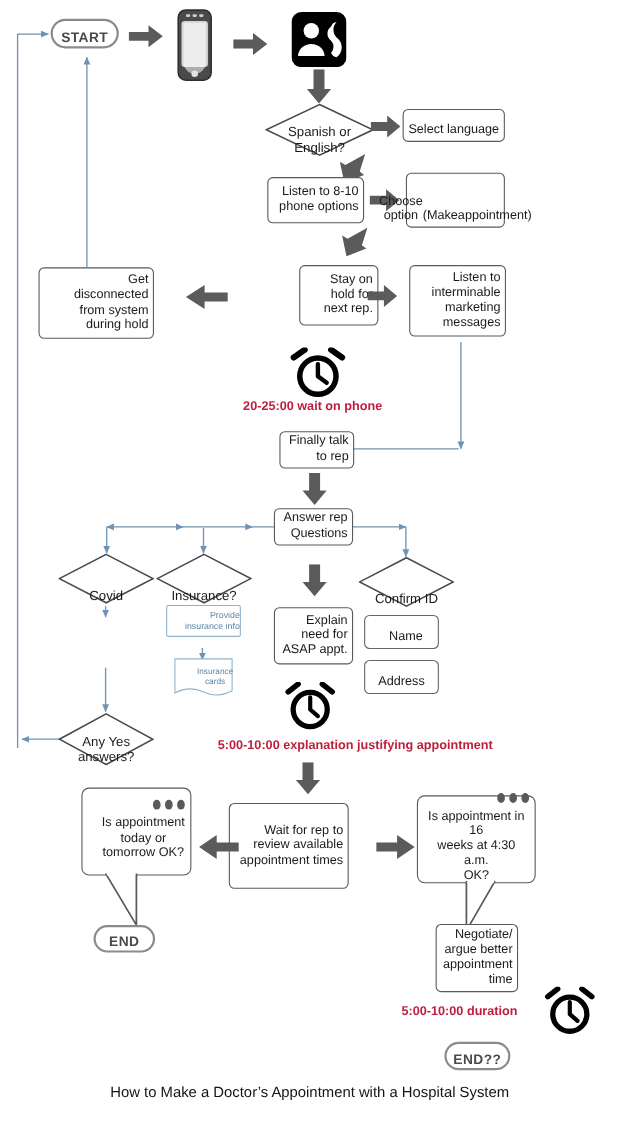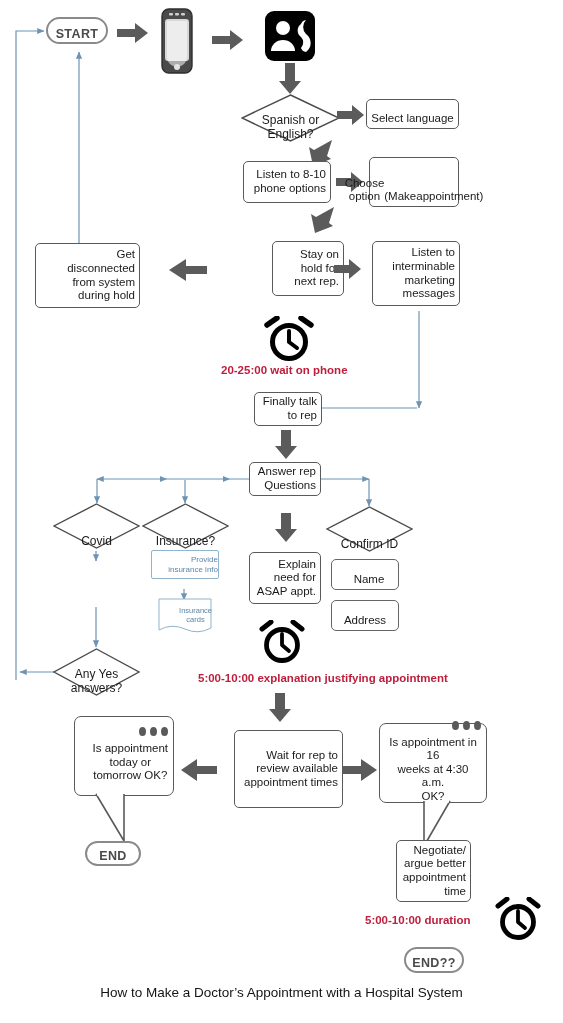--- a/index.html
+++ b/index.html
@@ -408,21 +408,21 @@
   <div class="redtext" style="left:198px; top:672px;">
     <span>5:00-10:00 explanation justifying appointment</span>
   </div>
 
   <div class="fatarrow" style="left:268px; top:693px;">
     <svg width="24" height="30" viewBox="0 0 24 30">
         <path d="M7,0 L17,0 L17,16 L23,16 L12,29 L1,16 L7,16 Z" fill="#5b5b5b"></path>
       </svg>
   </div>
 
-  <div class="node box" style="left:234px; top:730px; width:109px; height:78px; flex-direction:column;">
+  <div class="node box" style="left:208px; top:730px; width:109px; height:78px; flex-direction:column;">
     <div>Wait for rep to</div>
     <div>review available</div>
     <div>appointment times</div>
   </div>
 
   <div class="fatarrow" style="left:180px; top:758px;">
     <svg width="38" height="24" viewBox="0 0 38 24">
         <path d="M37,8 L17,8 L17,1 L1,12 L17,23 L17,16 L37,16 Z" fill="#5b5b5b"></path>
       </svg>
   </div>

